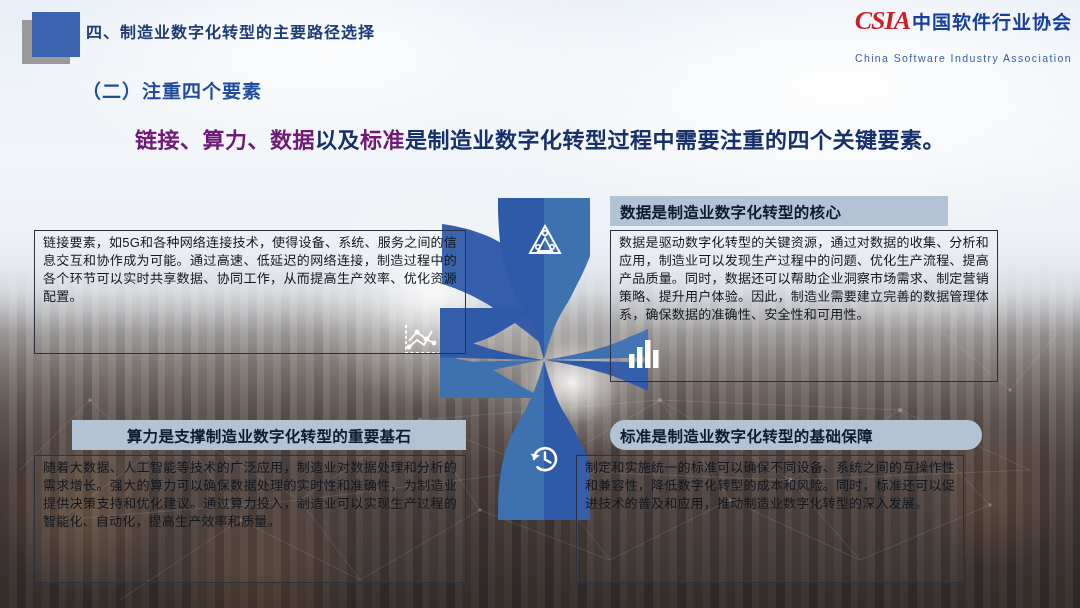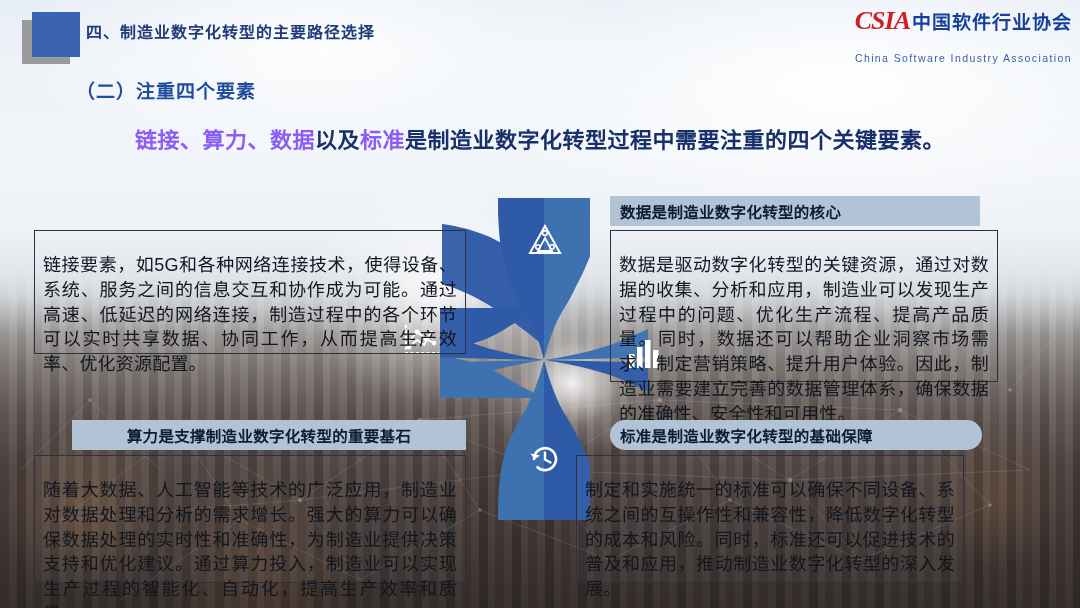--- a/index.html
+++ b/index.html
@@ -107,21 +107,21 @@
     position: absolute;
     left: 86px; top: 19px;
     font-size: 16px;
     font-weight: bold;
     color: #1f3c78;
     letter-spacing: 1px;
     white-space: nowrap;
   }
   .slide-subtitle {
     position: absolute;
-    left: 76px; top: 76px;
+    left: 82px; top: 76px;
     font-size: 19px;
     font-weight: bold;
     color: #1f4c9c;
     letter-spacing: 1px;
     white-space: nowrap;
   }
 
   
   .logo {
     position: absolute;
@@ -162,21 +162,21 @@
     position: absolute;
     left: 0; right: 0; top: 122px;
     text-align: center;
     font-size: 22px;
     font-weight: bold;
     color: #17306b;
     letter-spacing: 0.5px;
     white-space: nowrap;
   }
   .headline .hl {
-    color: #8b5cf6;
+    color: #701a75;
   }
 
   
   .card-band {
     position: absolute;
     background: #b3c3d6;
     height: 30px;
     display: flex;
     align-items: center;
     color: #0d1b33;
@@ -186,33 +186,33 @@
     white-space: nowrap;
   }
   .card-band.center { justify-content: center; }
   .card-band.leftal { justify-content: flex-start; padding-left: 10px; box-sizing: border-box; }
 
   .card-body {
     position: absolute;
     border: 1.5px solid #2c3140;
     background: rgba(255,255,255,0.03);
     box-sizing: border-box;
-    padding: 22px 8px 4px 8px;
-    font-size: 18px;
+    padding: 3px 8px 4px 8px;
+    font-size: 13px;
     line-height: 1.38;
     color: #12161f;
     letter-spacing: 0.2px;
     text-align: justify;
   }
 
   
   #band-tl { left: 95px;  top: 196px; width: 370px; }
   #body-tl { left: 34px;  top: 230px; width: 432px; height: 124px; }
 
-  #band-tr { left: 610px; top: 196px; width: 370px; }
+  #band-tr { left: 610px; top: 196px; width: 338px; }
   #body-tr { left: 610px; top: 230px; width: 388px; height: 152px; }
 
   #band-bl { left: 72px;  top: 420px; width: 394px; }
   #body-bl { left: 34px;  top: 455px; width: 432px; height: 128px; }
 
   #band-br { left: 610px; top: 420px; width: 372px; border-radius: 15px; }
   #body-br { left: 576px; top: 455px; width: 388px; height: 128px; }
 
   
   .center-diagram {

